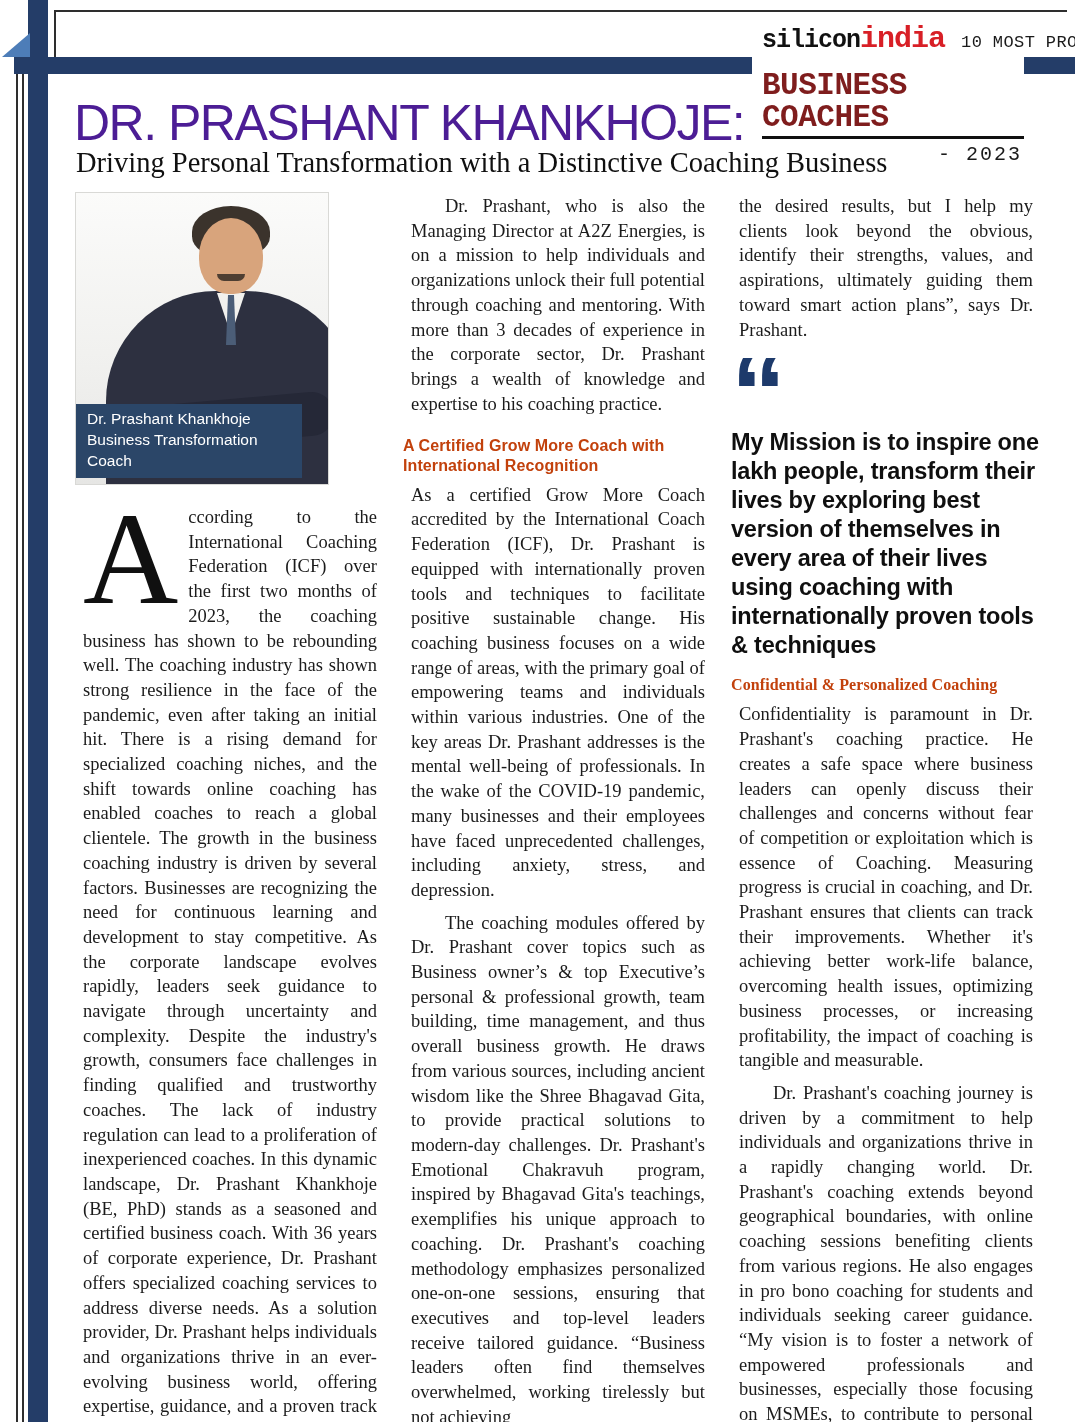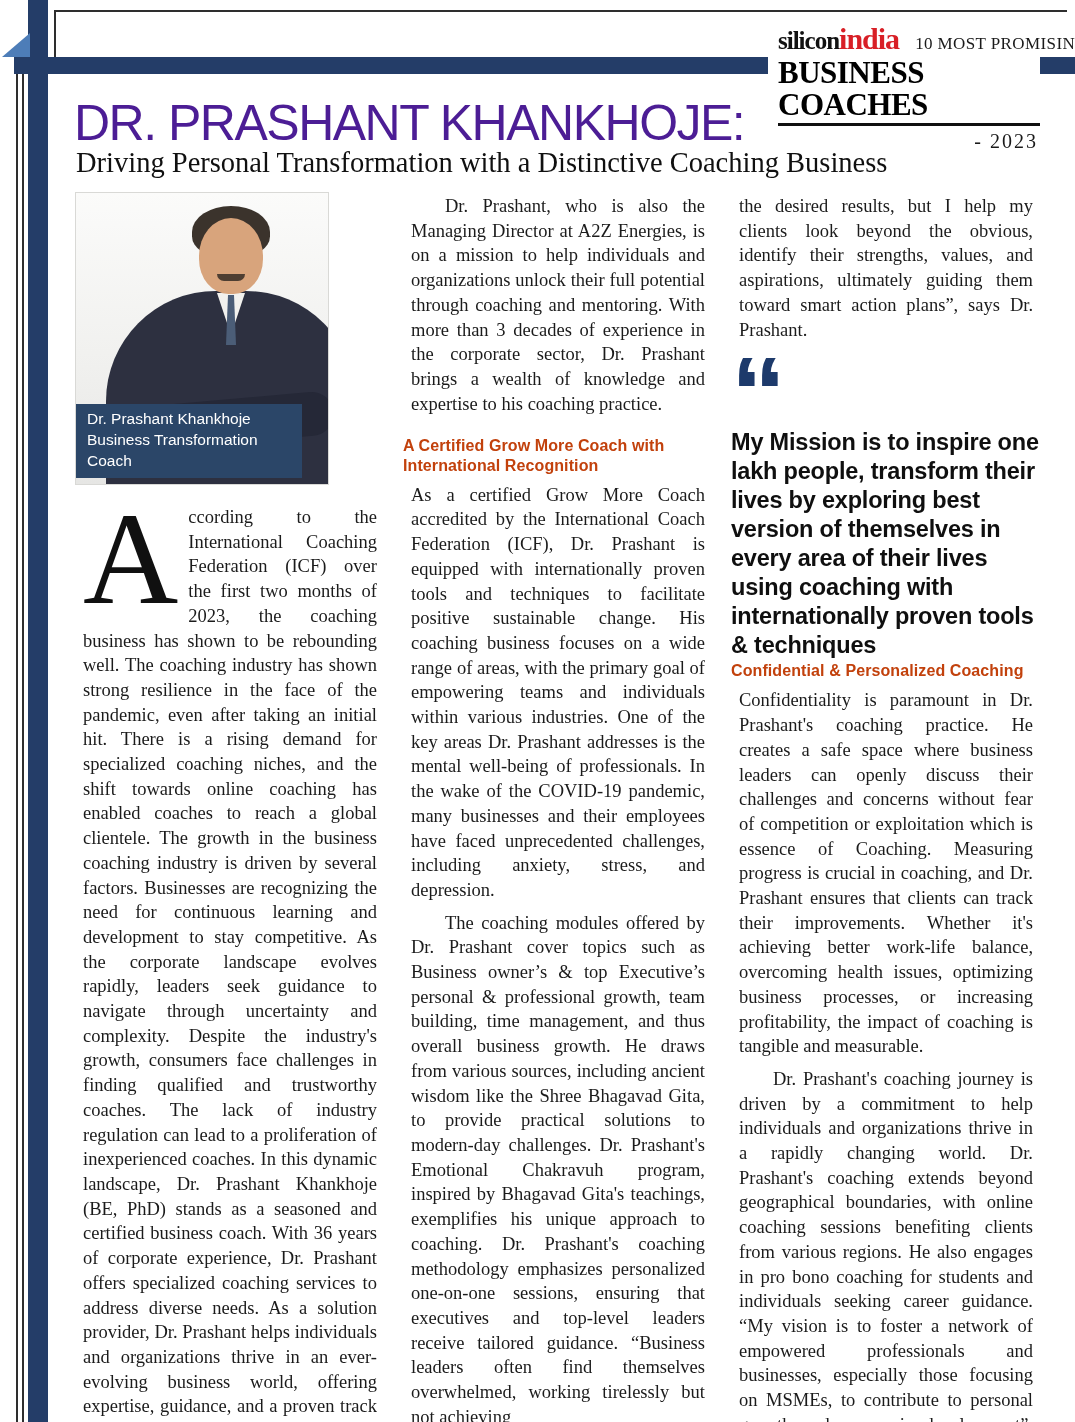--- a/index.html
+++ b/index.html
@@ -10,28 +10,28 @@
   .bar-left{position:absolute;left:28px;top:0;width:20px;height:1422px;background:#243d68;}
   .thin-left-1{position:absolute;left:16px;top:74px;width:2px;height:1348px;background:#2e2e2e;}
   .thin-left-2{position:absolute;left:22px;top:74px;width:2px;height:1348px;background:#2e2e2e;}
   .bar-top{position:absolute;left:14px;top:57px;right:0;height:17px;background:#243d68;z-index:1;}
   .thin-top{position:absolute;left:54px;top:10px;right:8px;height:2px;background:#2e2e2e;}
   .thin-top-stub{position:absolute;left:54px;top:10px;width:2px;height:47px;background:#2e2e2e;}
   .corner-triangle{position:absolute;left:2px;top:33px;width:28px;height:24px;background:#4d7db8;
         clip-path:polygon(100% 0,100% 100%,0 100%);}
 
   
-  .masthead{position:absolute;left:768px;top:20px;width:272px;height:88px;background:#fff;z-index:2;
-        font-family:Liberation Serif, serif;padding:2px 0 0 10px;box-sizing:border-box;}
+  .masthead{position:absolute;left:752px;top:20px;width:272px;height:88px;background:#fff;z-index:2;
+        font-family:Liberation Mono, monospace;padding:2px 0 0 10px;box-sizing:border-box;}
   .mh-line1{display:flex;align-items:baseline;white-space:nowrap;}
   .mh-silicon{font-weight:700;font-size:25px;letter-spacing:-1px;color:#111;}
   .mh-india{font-weight:700;font-size:30px;letter-spacing:-1px;color:#d81f26;}
   .mh-tagline{font-size:17px;color:#1a1a1a;margin-left:16px;letter-spacing:.4px;}
-  .mh-banner{font-weight:700;font-size:31px;letter-spacing:-.5px;color:#000000;line-height:1.02;
-        border-bottom:3px solid #101010;padding-bottom:3px;margin-top:1px;}
+  .mh-banner{font-weight:700;font-size:31px;letter-spacing:-.5px;color:#7f1d1d;line-height:1.02;
+        border-bottom:3px solid #101010;padding-bottom:3px;margin-top:14px;}
   .mh-year{text-align:right;font-size:20px;letter-spacing:2px;color:#1a1a1a;margin-top:4px;padding-right:2px;}
 
   
   .title{position:absolute;left:74px;top:94px;font-family:"Liberation Sans",sans-serif;font-weight:400;
         font-size:50px;letter-spacing:-1.5px;color:#4c1d95;white-space:nowrap;}
   .subtitle{position:absolute;left:76px;top:147px;font-family:"Liberation Serif",serif;
         font-size:28.5px;color:#101010;white-space:nowrap;}
 
   
   .photo{position:absolute;left:75px;top:192px;width:254px;height:293px;border:1px solid #d9d9d6;
@@ -57,21 +57,21 @@
   .col2{left:403px;top:186px;}
   .col3{left:731px;top:186px;}
   .dropcap{float:left;font-family:"Liberation Serif",serif;font-size:132px;line-height:96px;
         padding:6px 10px 0 0;color:#101010;}
   .heading{font-family:"Liberation Sans",sans-serif;font-weight:700;font-size:16px;line-height:1.2;
         color:#c2410c;text-align:left;letter-spacing:.1px;margin:20px 0 7px 0;}
   .quote-icon{display:block;font-family:"Liberation Sans",sans-serif;font-weight:700;font-size:110px;
         line-height:70px;height:62px;color:#1d3a6b;text-align:left;margin-top:16px;overflow:hidden;}
   .pull-quote{font-family:"Liberation Sans",sans-serif;font-weight:700;font-size:23.5px;line-height:29px;
         color:#0f0f0f;text-align:left;letter-spacing:-.2px;margin-top:8px;}
-  .col3 .heading{margin-top:1px;}
+  .col3 .heading{margin-top:15px;font-family:Liberation Serif, serif;}
   .endmark{display:inline-block;background:#c0262c;color:#fff;font-family:"Liberation Sans",sans-serif;
         font-weight:700;font-size:12px;width:17px;height:16px;line-height:16px;text-align:center;
         margin-left:5px;border-radius:2px;vertical-align:baseline;}
 </style>
 </head>
 <body>
 
 <div class="page">
 
   <div class="thin-left-1"></div>

